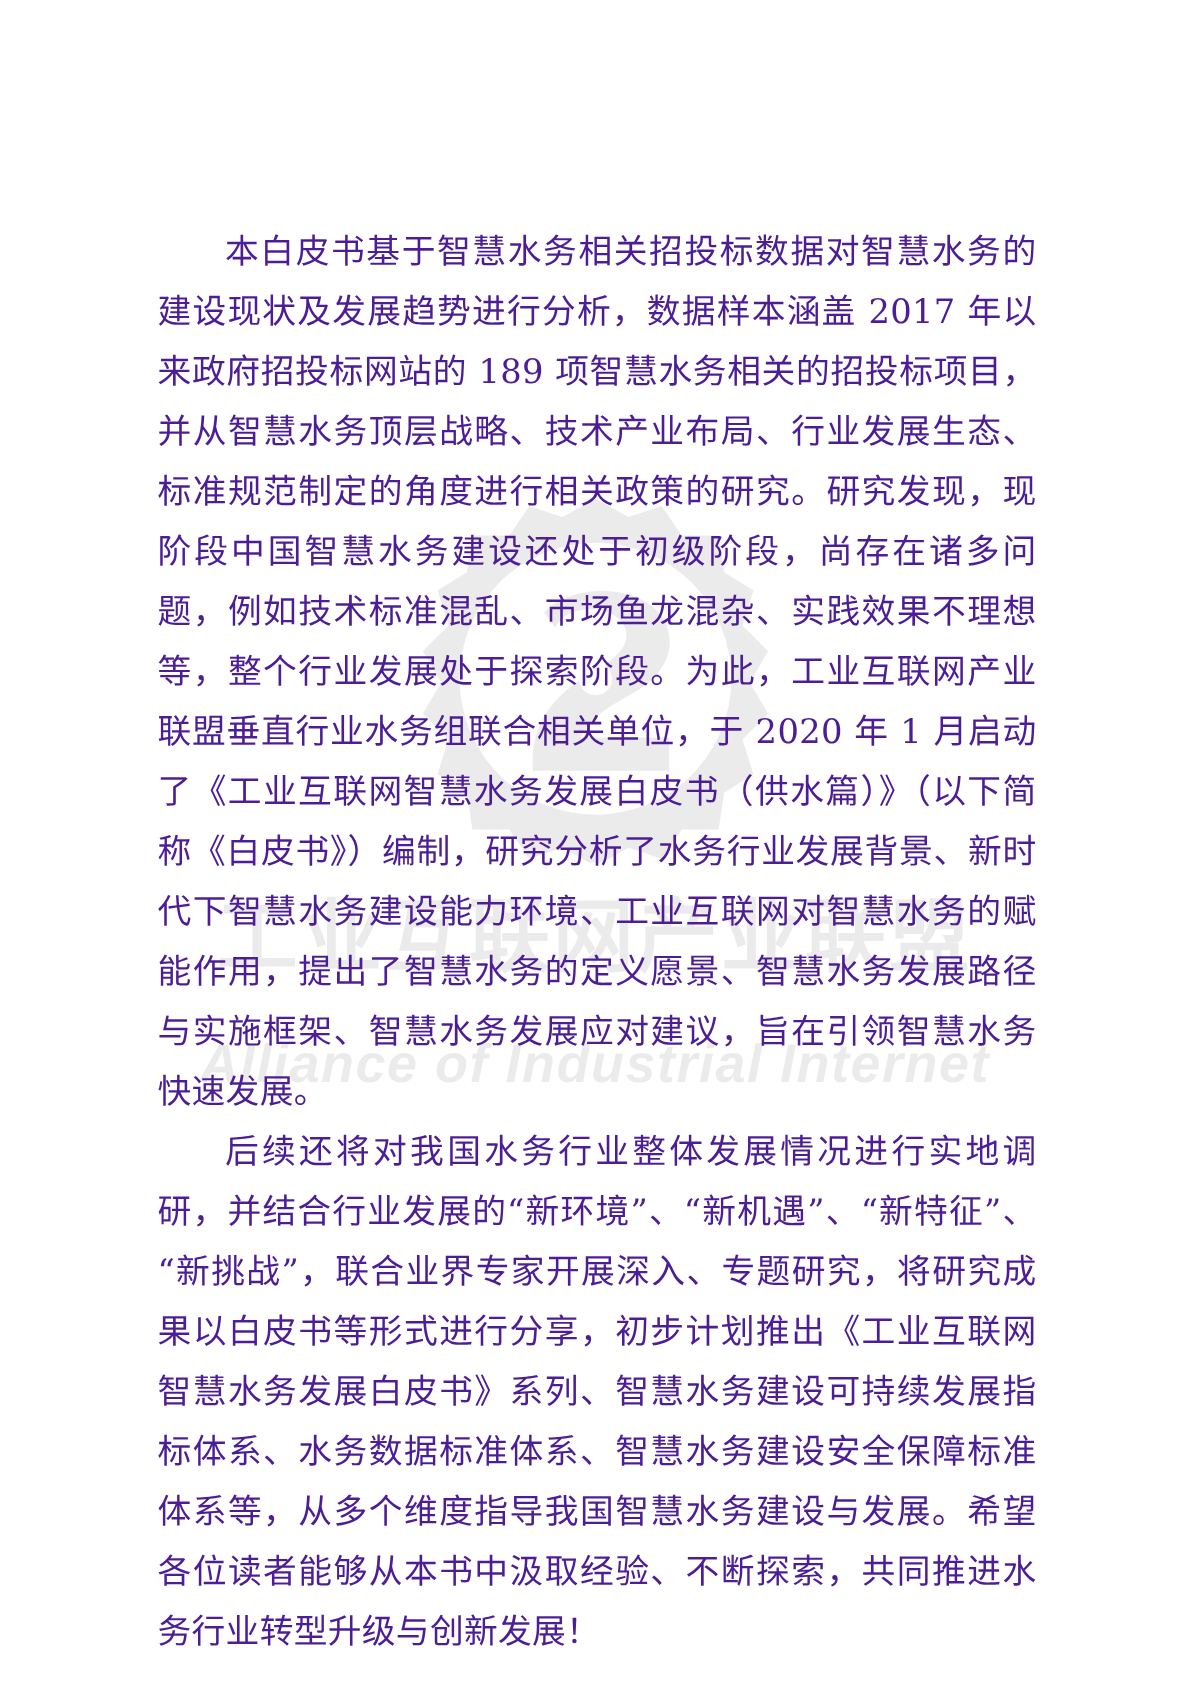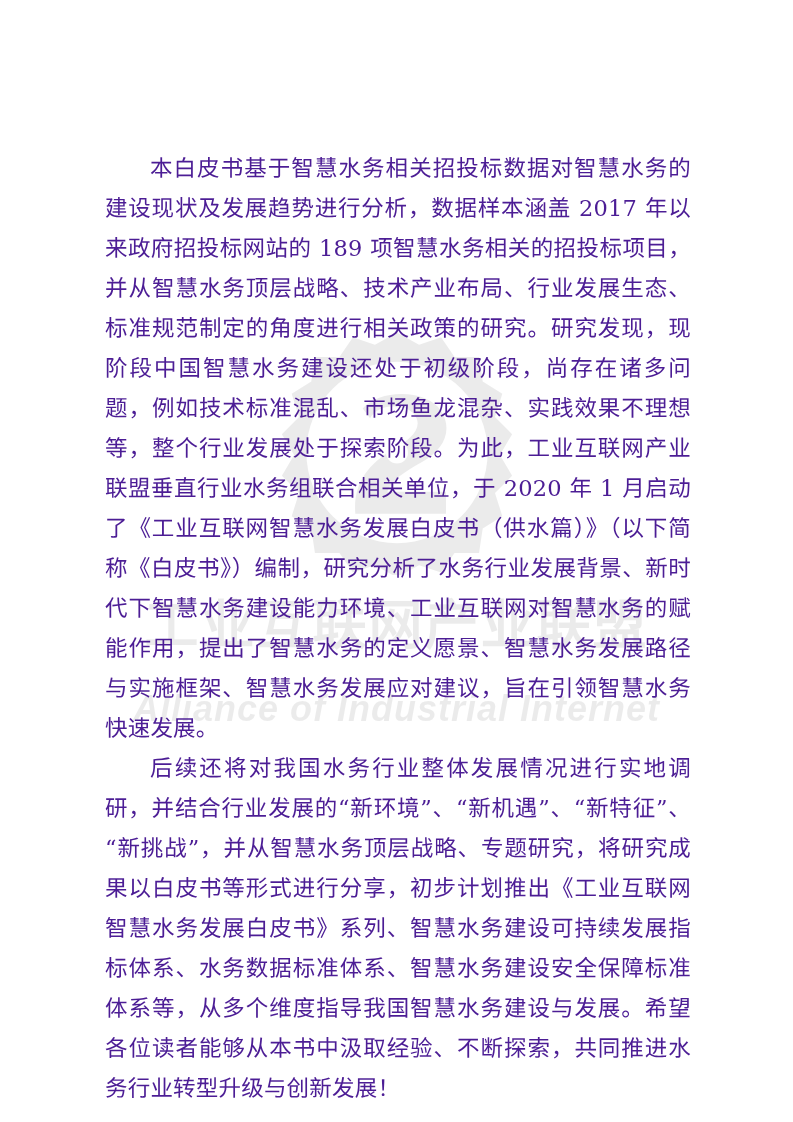--- a/index.html
+++ b/index.html
@@ -118,16 +118,16 @@
                  C 111 60, 86 58, 78 72 Z"></path>
         <circle cx="100" cy="100" r="9" fill="#ffffff"></circle>
       </g>
     </svg>
     <div class="wm-cn">工业互联网产业联盟</div>
     <div class="wm-en">Alliance of Industrial Internet</div>
   </div>
 
   <div class="content">
     <p class="para">本白皮书基于智慧水务相关招投标数据对智慧水务的建设现状及发展趋势进行分析，数据样本涵盖 2017 年以来政府招投标网站的 189 项智慧水务相关的招投标项目，并从智慧水务顶层战略、技术产业布局、行业发展生态、标准规范制定的角度进行相关政策的研究。研究发现，现阶段中国智慧水务建设还处于初级阶段，尚存在诸多问题，例如技术标准混乱、市场鱼龙混杂、实践效果不理想等，整个行业发展处于探索阶段。为此，工业互联网产业联盟垂直行业水务组联合相关单位，于 2020 年 1 月启动了《工业互联网智慧水务发展白皮书（供水篇）》（以下简称《白皮书》）编制，研究分析了水务行业发展背景、新时代下智慧水务建设能力环境、工业互联网对智慧水务的赋能作用，提出了智慧水务的定义愿景、智慧水务发展路径与实施框架、智慧水务发展应对建议，旨在引领智慧水务快速发展。</p>
-    <p class="para">后续还将对我国水务行业整体发展情况进行实地调研，并结合行业发展的“新环境”、“新机遇”、“新特征”、“新挑战”，并从智慧水务顶层战略、专题研究，将研究成果以白皮书等形式进行分享，初步计划推出《工业互联网智慧水务发展白皮书》系列、智慧水务建设可持续发展指标体系、水务数据标准体系、智慧水务建设安全保障标准体系等，从多个维度指导我国智慧水务建设与发展。希望各位读者能够从本书中汲取经验、不断探索，共同推进水务行业转型升级与创新发展！</p>
+    <p class="para">后续还将对我国水务行业整体发展情况进行实地调研，并结合行业发展的“新环境”、“新机遇”、“新特征”、“新挑战”，联合业界专家开展深入、专题研究，将研究成果以白皮书等形式进行分享，初步计划推出《工业互联网智慧水务发展白皮书》系列、智慧水务建设可持续发展指标体系、水务数据标准体系、智慧水务建设安全保障标准体系等，从多个维度指导我国智慧水务建设与发展。希望各位读者能够从本书中汲取经验、不断探索，共同推进水务行业转型升级与创新发展！</p>
   </div>
 
 </div>
 
 </body></html>

